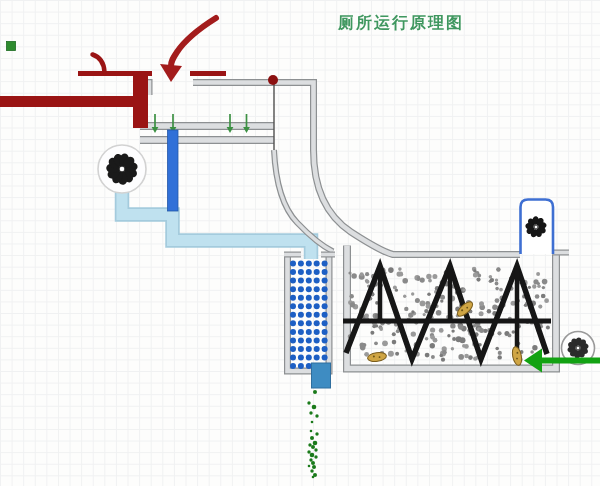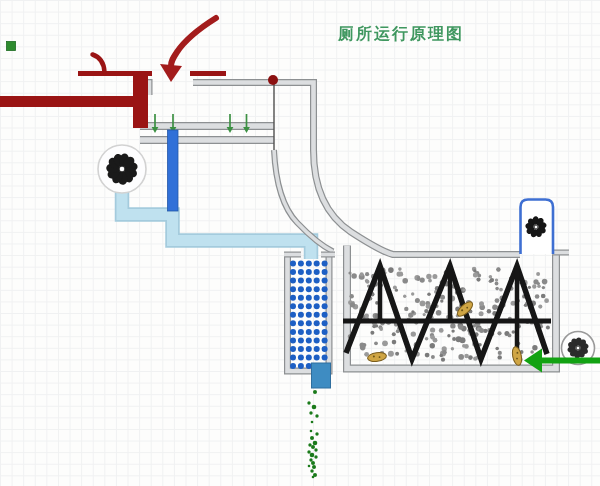--- a/index.html
+++ b/index.html
@@ -6,21 +6,21 @@
   .stage{
     position:relative;width:600px;height:486px;overflow:hidden;
     background-color:var(--c-bg,#fdfdfc);
     background-image:
       linear-gradient(var(--c-grid,#f0f1f2) 1px, transparent 1px),
       linear-gradient(90deg, var(--c-grid,#f0f1f2) 1px, transparent 1px);
     background-size:11.6px 11.6px;
     font-family:"Liberation Sans", sans-serif;
   }
   .title{
-    position:absolute;left:338px;top:24px;
+    position:absolute;left:338px;top:13px;
     font-weight:bold;font-size:16px;letter-spacing:2px;
     color:var(--c-title-green,#3f975f);
   }
   svg{position:absolute;left:0;top:0;}
   .wall-edge{fill:none;stroke:var(--c-wall-edge,#8d9092);stroke-linejoin:miter;}
   .wall-core{fill:none;stroke:var(--c-wall-core,#dcdee0);stroke-linejoin:miter;}
   .red-fill{fill:var(--c-red,#9a1414);}
   .auger{stroke:var(--c-auger,#161616);fill:none;stroke-linejoin:miter;}
 </style>
 </head>

